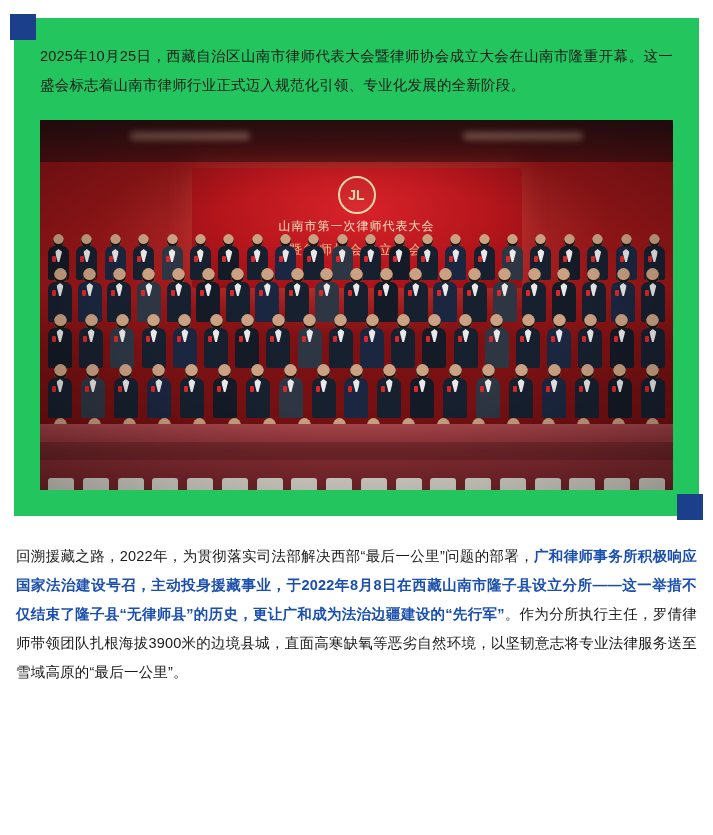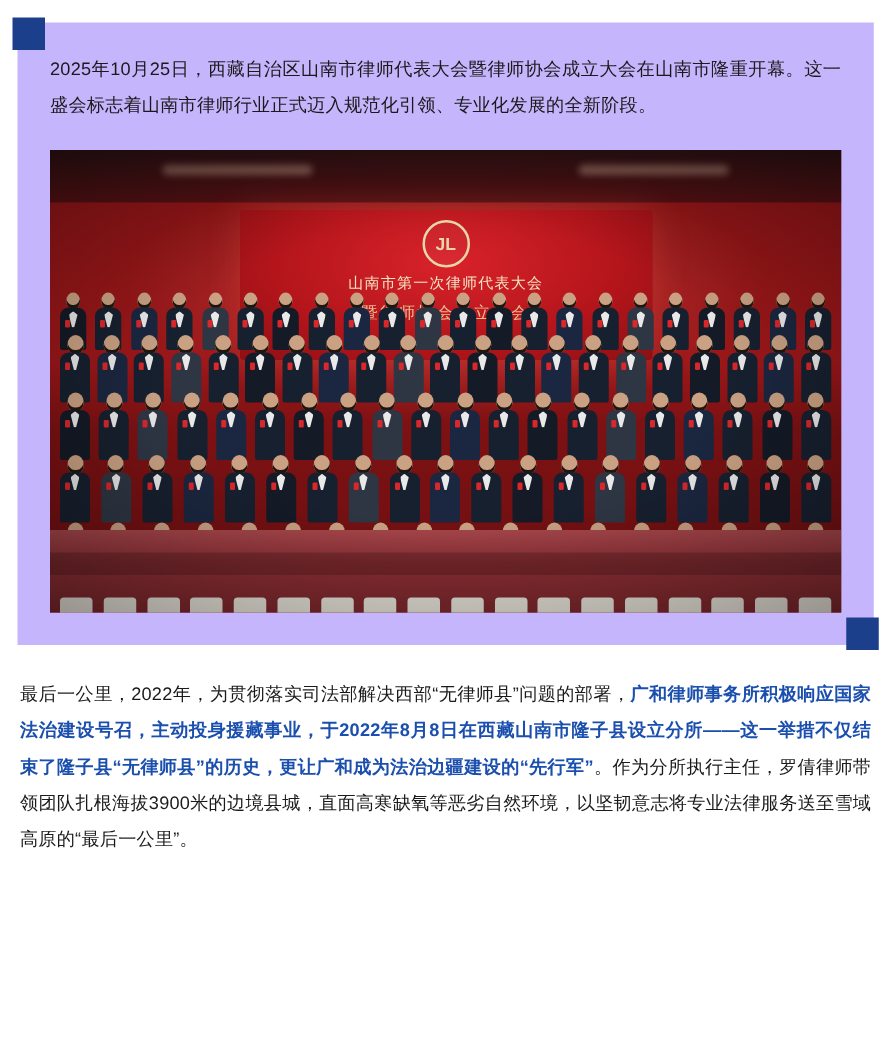--- a/index.html
+++ b/index.html
@@ -18,21 +18,21 @@
     position: relative;
     width: 713px;
     height: 835px;
     box-sizing: border-box;
   }
 
   
   .card {
     position: relative;
     margin: 18px 14px 0 14px;
-    background: #c4b5fd;
+    background: #22c55e;
     padding: 24px 26px 26px 26px;
     box-sizing: border-box;
   }
   .corner {
     position: absolute;
     width: 26px;
     height: 26px;
     background: #1b3f8b;
   }
   .corner.tl {
@@ -919,16 +919,16 @@
             <span class="chair"></span>
           </div>
         </div>
 
         <div class="photo-vignette"></div>
       </div>
     </div>
   </div>
 
   <div class="bottom">
-    <p class="para"><span>最后一公里，2022年，为贯彻落实司法部解决西部“无律师县”问题的部署，</span><span class="b-blue">广和律师事务所积极响应国家法治建设号召，主动投身援藏事业，于2022年8月8日在西藏山南市隆子县设立分所——这一举措不仅结束了隆子县“无律师县”的历史，更让广和成为法治边疆建设的“先行军”</span><span>。作为分所执行主任，罗倩律师带领团队扎根海拔3900米的边境县城，直面高寒缺氧等恶劣自然环境，以坚韧意志将专业法律服务送至雪域高原的“最后一公里”。</span></p>
+    <p class="para"><span>回溯援藏之路，2022年，为贯彻落实司法部解决西部“最后一公里”问题的部署，</span><span class="b-blue">广和律师事务所积极响应国家法治建设号召，主动投身援藏事业，于2022年8月8日在西藏山南市隆子县设立分所——这一举措不仅结束了隆子县“无律师县”的历史，更让广和成为法治边疆建设的“先行军”</span><span>。作为分所执行主任，罗倩律师带领团队扎根海拔3900米的边境县城，直面高寒缺氧等恶劣自然环境，以坚韧意志将专业法律服务送至雪域高原的“最后一公里”。</span></p>
   </div>
 
 </div>
 
 </body></html>

